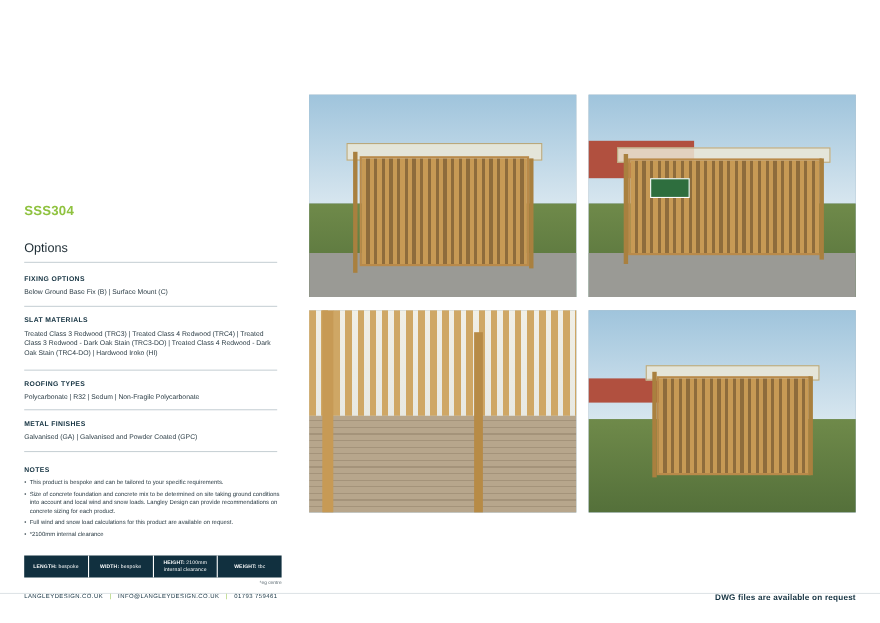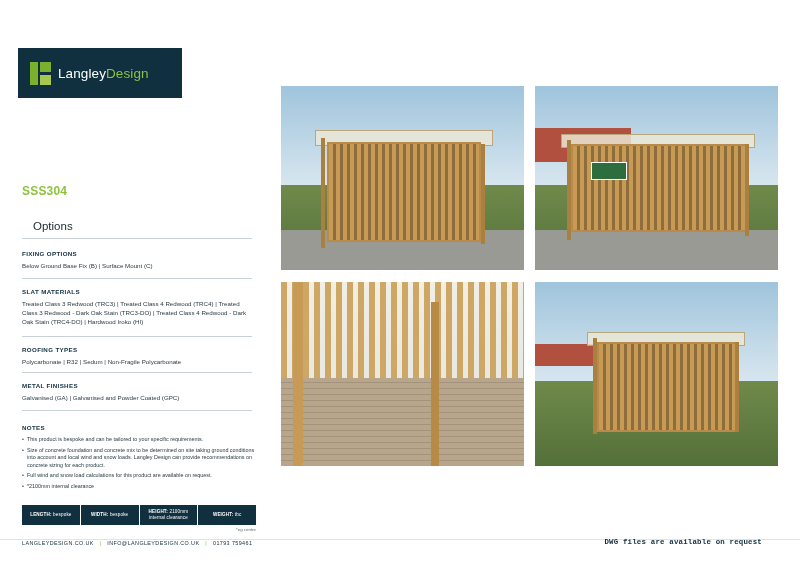--- a/index.html
+++ b/index.html
@@ -95,21 +95,20 @@
     color: #8fc23f;
     letter-spacing: .2px;
   }
 
   .options-heading {
     position: absolute;
     left: 22px;
     top: 220px;
     font-size: 11.5px;
     color: #1b2a32;
-    margin-left: 11px;
   }
   .rule {
     position: absolute;
     left: 22px;
     width: 230px;
     height: 1px;
     background: #c9d2d6;
   }
 
   .opt-group {
@@ -212,27 +211,26 @@
     position: absolute;
     left: 22px;
     top: 540px;
     font-size: 5.4px;
     letter-spacing: .4px;
     color: #12303f;
   }
   .footer-left .sep { color: #8fc23f; margin: 0 4px; }
   .footer-right {
     position: absolute;
-    right: 38px;
+    right: 22px;
     top: 538px;
     font-size: 7.4px;
     font-weight: bold;
     letter-spacing: .2px;
     color: #12303f;
-    font-family: Liberation Mono, monospace;
   }
 
   
   .img-grid {
     position: absolute;
     left: 281px;
     top: 86px;
     width: 497px;
     height: 404px;
   }
@@ -309,30 +307,20 @@
     );
   }
 </style>
 </head>
 <body>
 
 <div class="page">
 
   <div class="left-col">
 
-    <div class="logo-block">
-      <span class="logo-mark">
-        <span class="lm-a"></span>
-          <span class="lm-b"></span>
-          <span class="lm-c"></span>
-      </span>
-      <span class="logo-text">
-        <span class="lt1">Langley</span><span class="lt2">Design</span>
-      </span>
-    </div>
 
     <div class="product-code">SSS304</div>
 
     <div class="options-heading">Options</div>
     <div class="rule" style="top:238px;"></div>
 
     <div class="opt-group" style="top:250px;">
       <div class="opt-label">FIXING OPTIONS</div>
       <div class="opt-value">Below Ground Base Fix (B)  |  Surface Mount (C)</div>
     </div>

